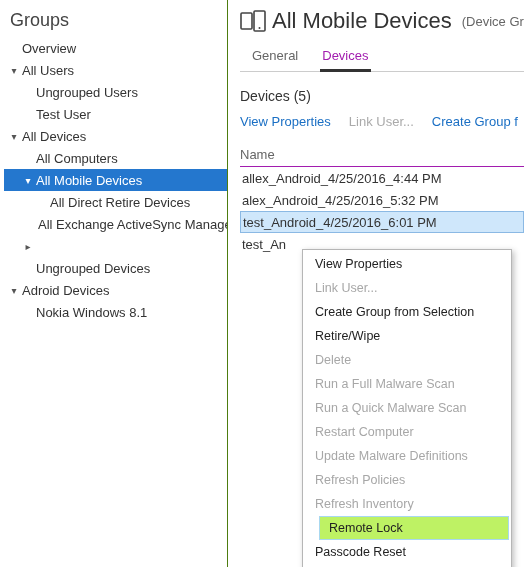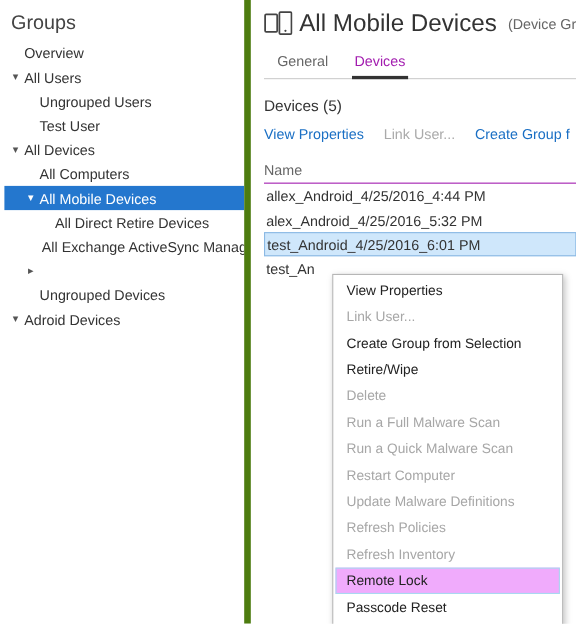--- a/index.html
+++ b/index.html
@@ -1,18 +1,18 @@
 <!DOCTYPE html>
 <html><head>
 <meta charset="utf-8">
 <style>
   * { box-sizing: border-box; margin: 0; padding: 0; }
   body { font-family: "Segoe UI", Tahoma, sans-serif; font-size: 13px; color: #333; background: #fff; width: 524px; height: 567px; overflow: hidden; position: relative; }
   .layout { display: flex; height: 100%; }
-  .sidebar { width: 228px; border-right: 6px solid #4d7c0f; padding: 8px 0 8px 4px; overflow: hidden; }
+  .sidebar { width: 228px; border-right: 1px solid #4d7c0f; padding: 8px 0 8px 4px; overflow: hidden; }
   .main { flex: 1; min-width: 0; padding: 0 0 0 12px; position: relative; }
   .sidebar h1 { font-size: 18px; font-weight: 400; color: #444; padding: 2px 6px 6px 6px; }
   .tree { list-style: none; }
   .tree li { white-space: nowrap; }
   .row { display: flex; align-items: center; height: 22px; padding: 0 4px; cursor: pointer; }
   .row .arr { width: 12px; display: inline-flex; justify-content: center; color: #555; font-size: 10px; }
   .row .lbl { padding-left: 2px; }
   .row.selected { background: #2477ce; color: #fff; }
   .row.selected .arr { color: #fff; }
   .lvl0 .row { padding-left: 4px; }
@@ -30,21 +30,21 @@
   .actions { display: flex; gap: 18px; padding-bottom: 14px; font-size: 13px; }
   .link { color: #1a6fc4; cursor: pointer; }
   .link.disabled { color: #aaa; cursor: default; }
   .colhead { color: #666; font-size: 13px; padding: 4px 0; border-bottom: 1px solid #a21caf; }
   .list { list-style: none; }
   .list li { height: 22px; display: flex; align-items: center; padding-left: 2px; white-space: nowrap; cursor: pointer; }
   .list li.sel { background: #cfe7fb; border: 1px solid #8bb9e4; }
   .ctxmenu { position: absolute; left: 302px; top: 249px; width: 210px; background: #fff; border: 1px solid #b6b6b6; box-shadow: 2px 2px 6px rgba(0,0,0,0.25); z-index: 50; padding: 2px; }
   .ctxmenu .mi { padding: 5px 10px; font-size: 12.5px; color: #222; cursor: pointer; white-space: nowrap; }
   .ctxmenu .mi.disabled { color: #a7a7a7; cursor: default; }
-  .ctxmenu .mi.hl { background: #f0abfc; border: 1px solid #a8d8f0; padding: 4px 9px; }
+  .ctxmenu .mi.hl { background: #bef264; border: 1px solid #a8d8f0; padding: 4px 9px; margin-left: 14px; }
   svg { display: block; }
 </style>
 </head>
 <body>
 
 <div class="layout">
   <div class="sidebar">
     <h1>Groups</h1>
     <ul class="tree" id="tree">
         <li class="lvl0">
@@ -111,20 +111,26 @@
             <span class="arr"></span>
             <span class="lbl">Ungrouped Devices</span>
           </div>
         </li>
         <li class="lvl0">
           <div class="row">
             <span class="arr">▾</span>
             <span class="lbl">Adroid Devices</span>
           </div>
         </li>
+        <li class="lvl1">
+          <div class="row">
+            <span class="arr"></span>
+            <span class="lbl">Nokia Windows 8.1</span>
+          </div>
+        </li>
       </ul>
   </div>
 
   <div class="main">
     <div class="header">
       <span class="icon">
         <svg width="26" height="22" viewBox="0 0 26 22">
           <rect x="1" y="3" width="11" height="16" rx="1" fill="none" stroke="#444" stroke-width="1.6"></rect>
           <rect x="14" y="1" width="11" height="20" rx="1" fill="none" stroke="#444" stroke-width="1.6"></rect>
           <circle cx="19.5" cy="18" r="1" fill="#444"></circle>

